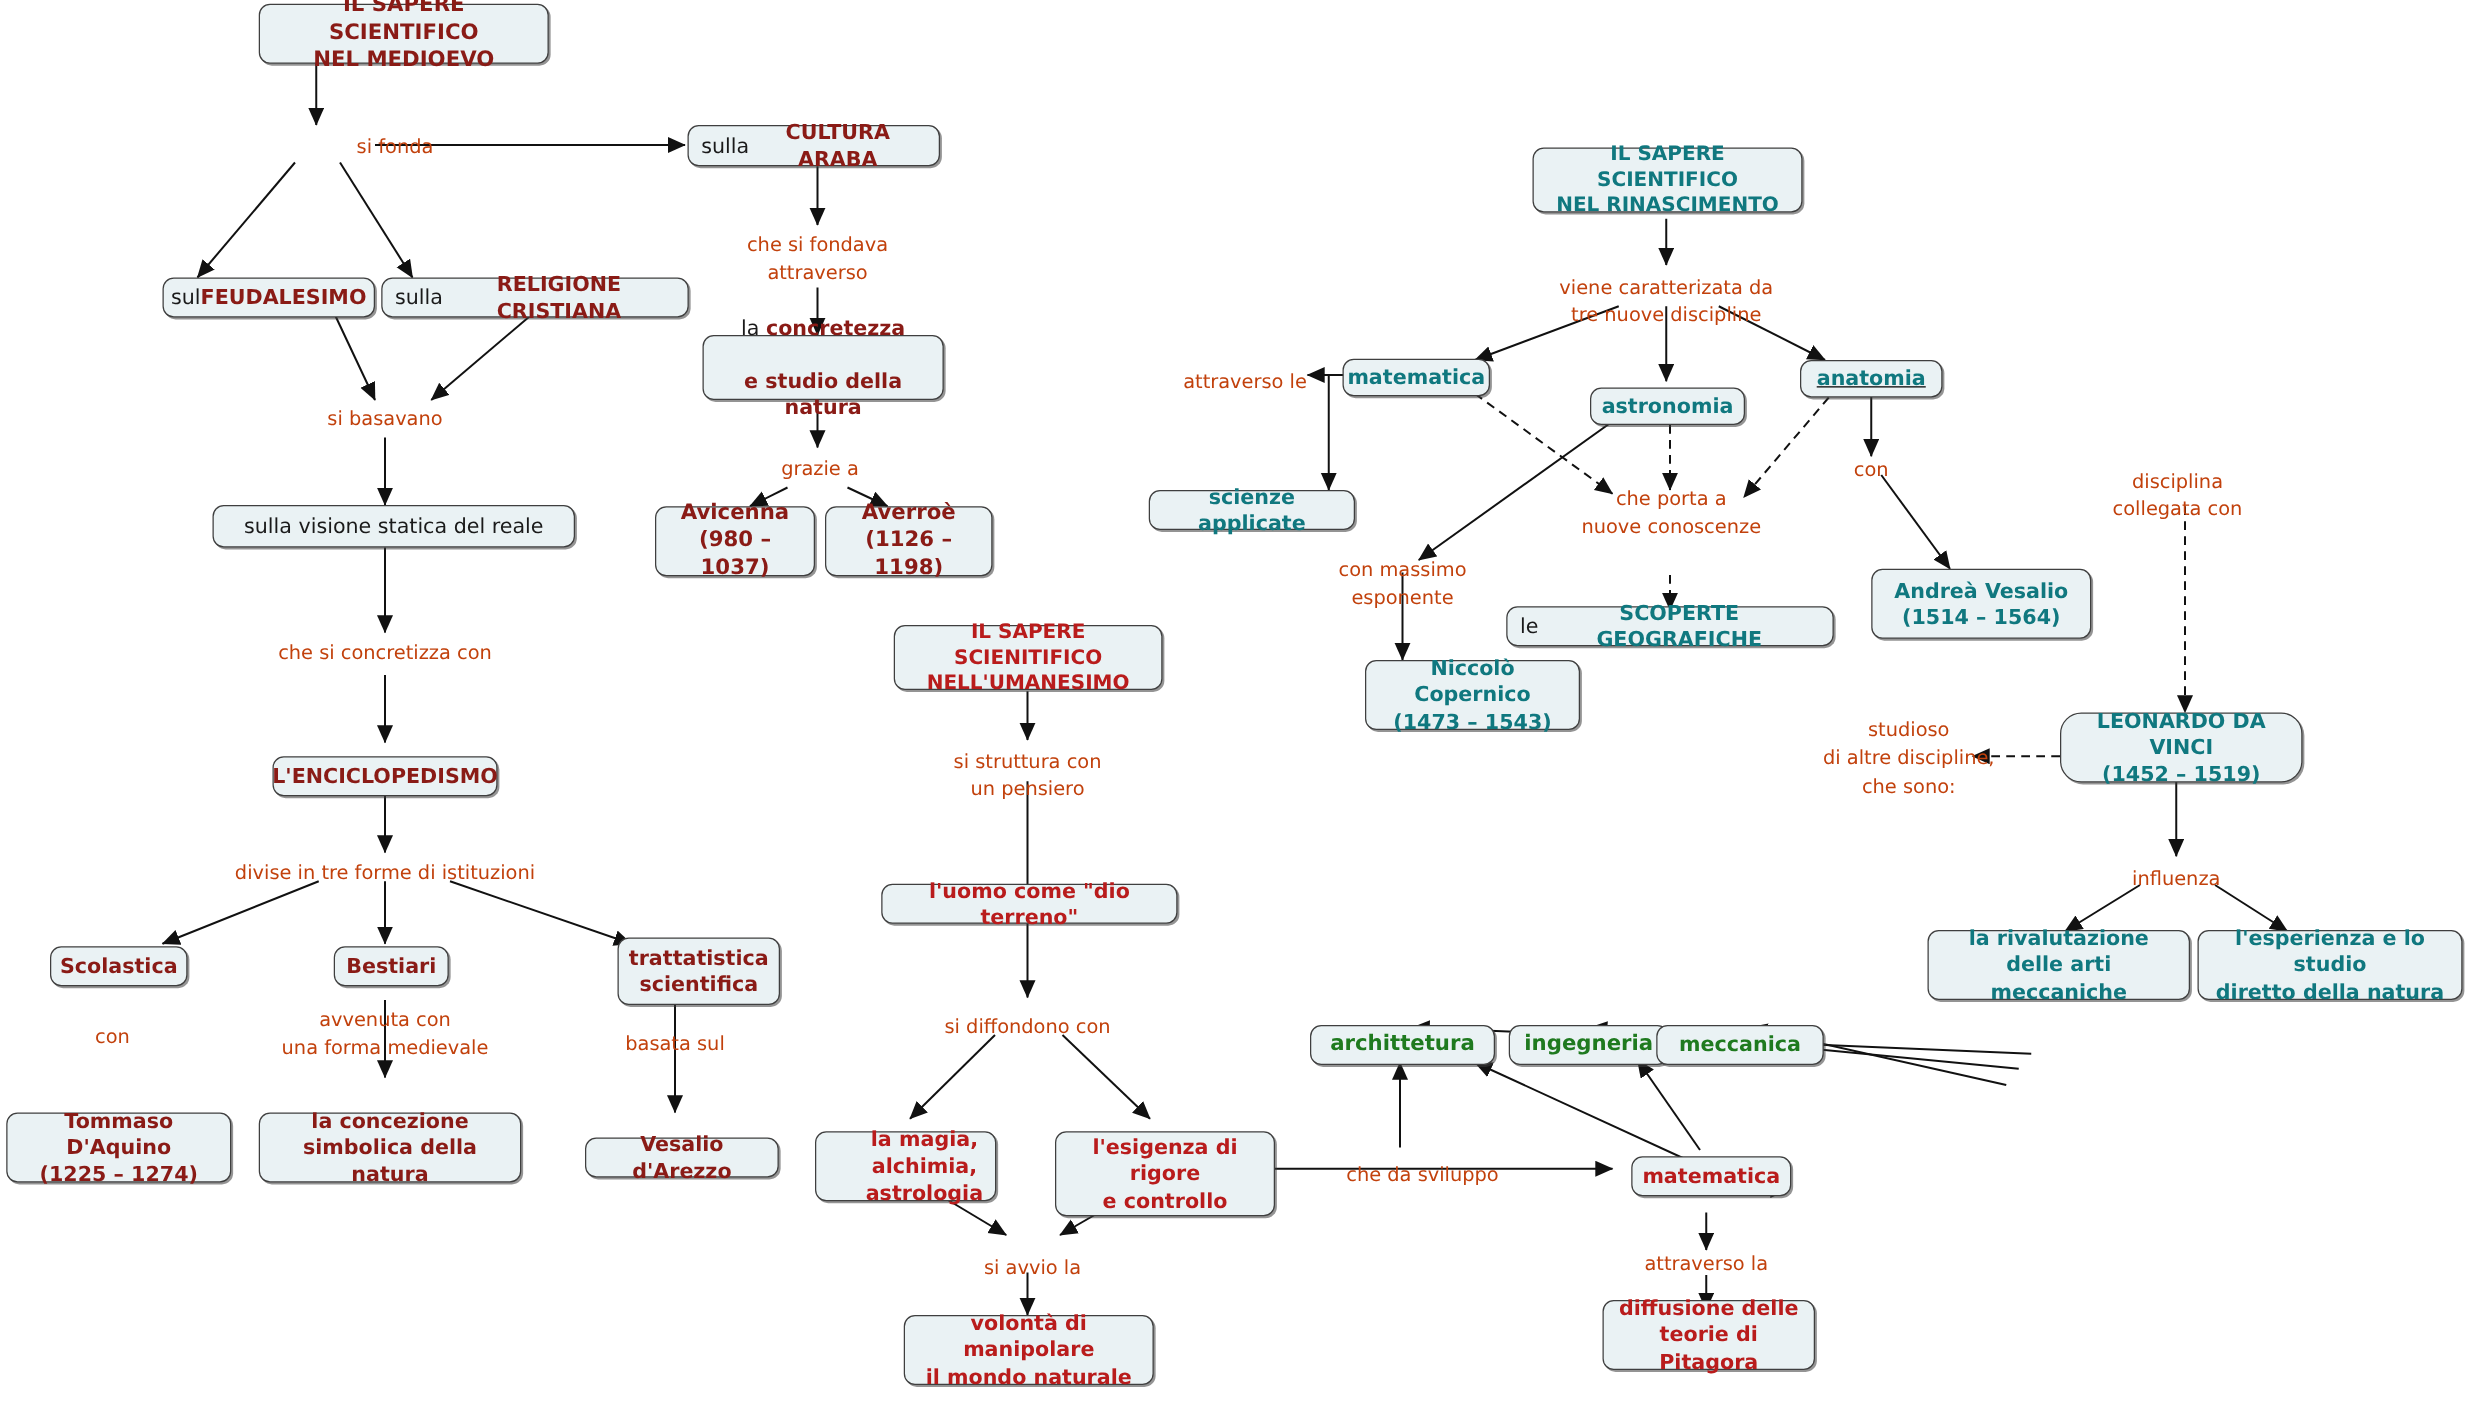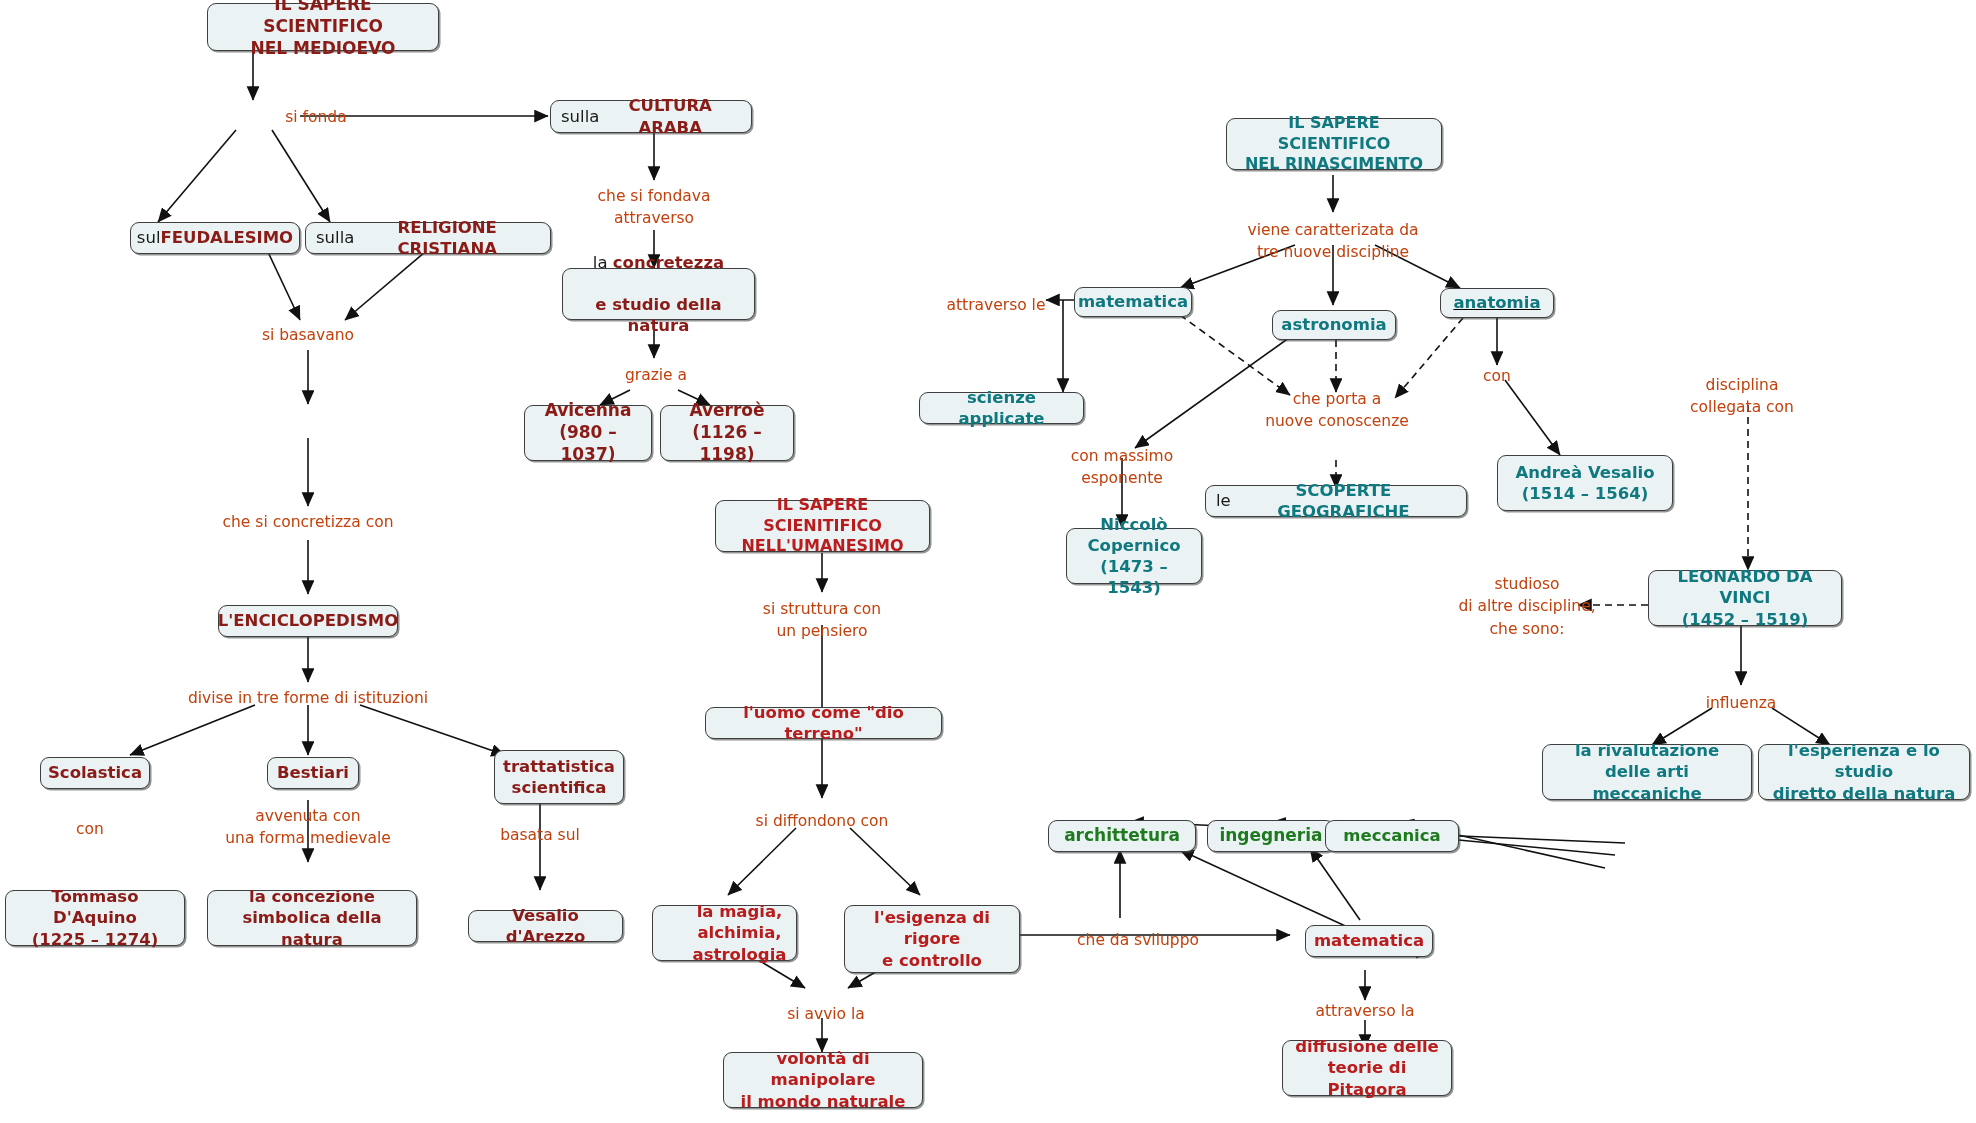--- a/index.html
+++ b/index.html
@@ -134,20 +134,23 @@
   <div class="node" style="left:305px;top:222px;width:246px;height:32px;font-size:16.5px;">
     <span class="plain">sulla </span><span class="b c-dark">RELIGIONE CRISTIANA</span>
   </div>
 
   <div class="node" style="left:562px;top:268px;width:193px;height:52px;font-size:16.5px;flex-direction:column;">
     <div><span class="plain">la </span><span class="b c-dark">concretezza</span></div>
     <div class="b c-dark" style="white-space:pre-line;">
 e studio della natura</div>
   </div>
 
+  <div class="node" style="left:170px;top:404px;width:290px;height:34px;font-size:16.5px;">
+    <span class="plain">sulla visione statica del reale</span>
+  </div>
 
   <div class="node" style="left:524px;top:405px;width:128px;height:56px;font-size:17px;">
     <span class="b c-dark">Avicenna
 (980 – 1037)</span>
   </div>
 
   <div class="node" style="left:660px;top:405px;width:134px;height:56px;font-size:17px;">
     <span class="b c-dark">Averroè
 (1126 – 1198)</span>
   </div>
@@ -225,31 +228,31 @@
   </div>
 
   <div class="node" style="left:919px;top:392px;width:165px;height:32px;font-size:16.5px;">
     <span class="b c-teal">scienze applicate</span>
   </div>
 
   <div class="node" style="left:1205px;top:485px;width:262px;height:32px;font-size:16.5px;">
     <span class="plain">le </span><span class="b c-teal">SCOPERTE GEOGRAFICHE</span>
   </div>
 
-  <div class="node" style="left:1066px;top:528px;width:136px;height:56px;font-size:16.5px;">
+  <div class="node" style="left:1092px;top:528px;width:172px;height:56px;font-size:16.5px;">
     <span class="b c-teal">Niccolò Copernico
 (1473 – 1543)</span>
   </div>
 
   <div class="node" style="left:1497px;top:455px;width:176px;height:56px;font-size:16.5px;">
     <span class="b c-teal">Andreà Vesalio
 (1514 – 1564)</span>
   </div>
 
-  <div class="node" style="left:1648px;top:570px;width:194px;height:56px;font-size:16.5px;">
+  <div class="node" style="left:1648px;top:570px;width:194px;height:56px;font-size:16.5px;border-radius:17px;">
     <span class="b c-teal">LEONARDO DA VINCI
 (1452 – 1519)</span>
   </div>
 
   <div class="node" style="left:1542px;top:744px;width:210px;height:56px;font-size:16.5px;">
     <span class="b c-teal">la rivalutazione
 delle arti meccaniche</span>
   </div>
 
   <div class="node" style="left:1758px;top:744px;width:212px;height:56px;font-size:16.5px;">

